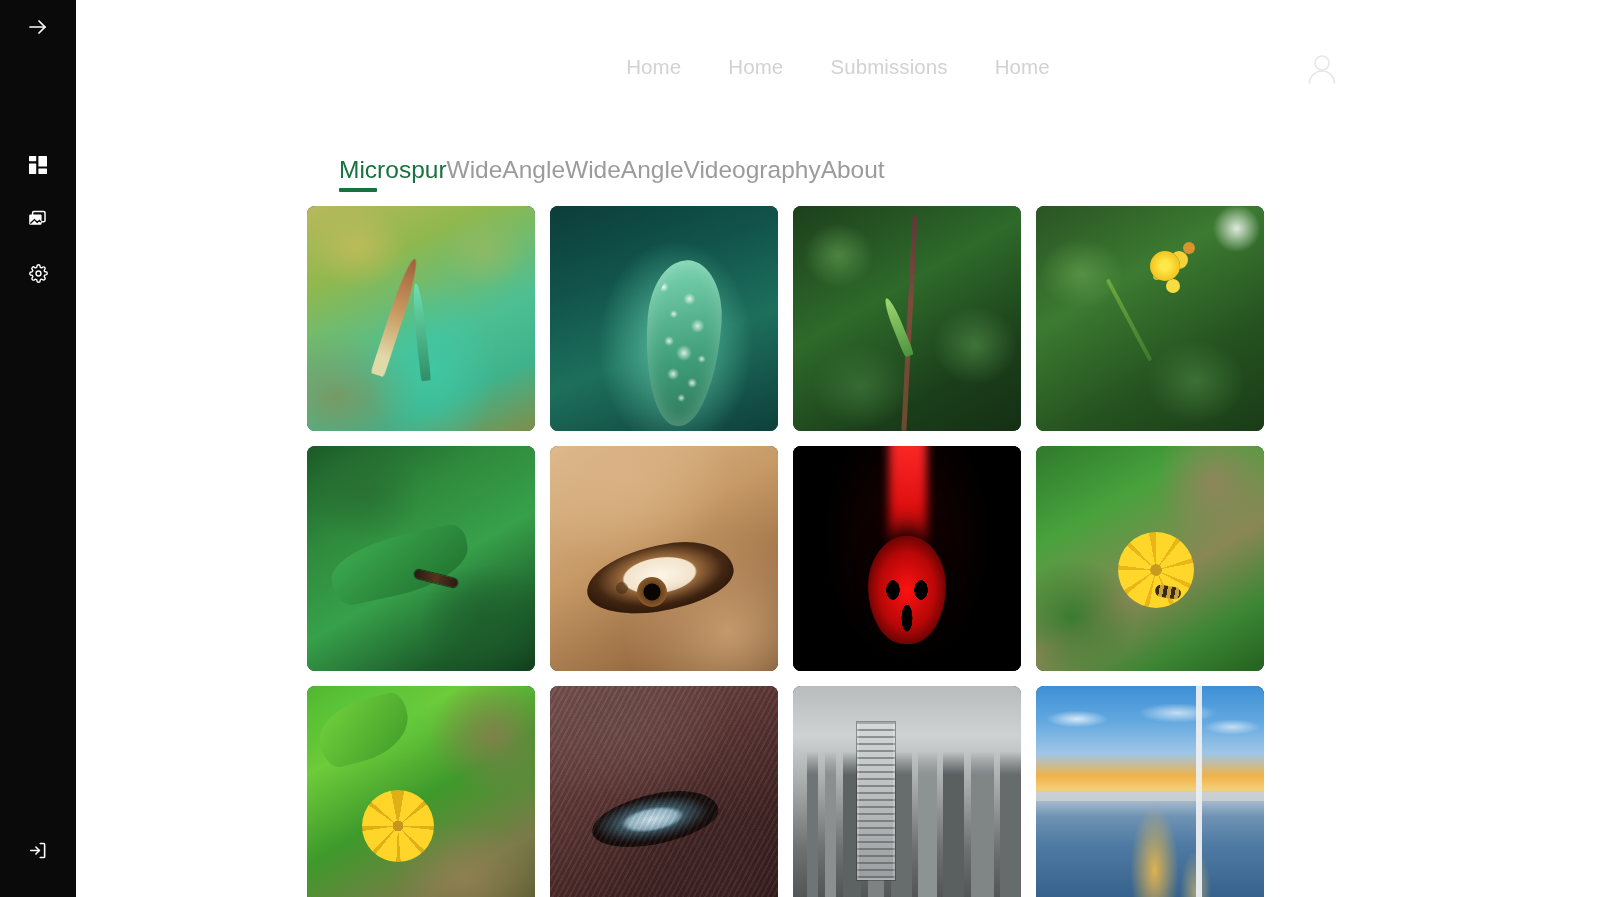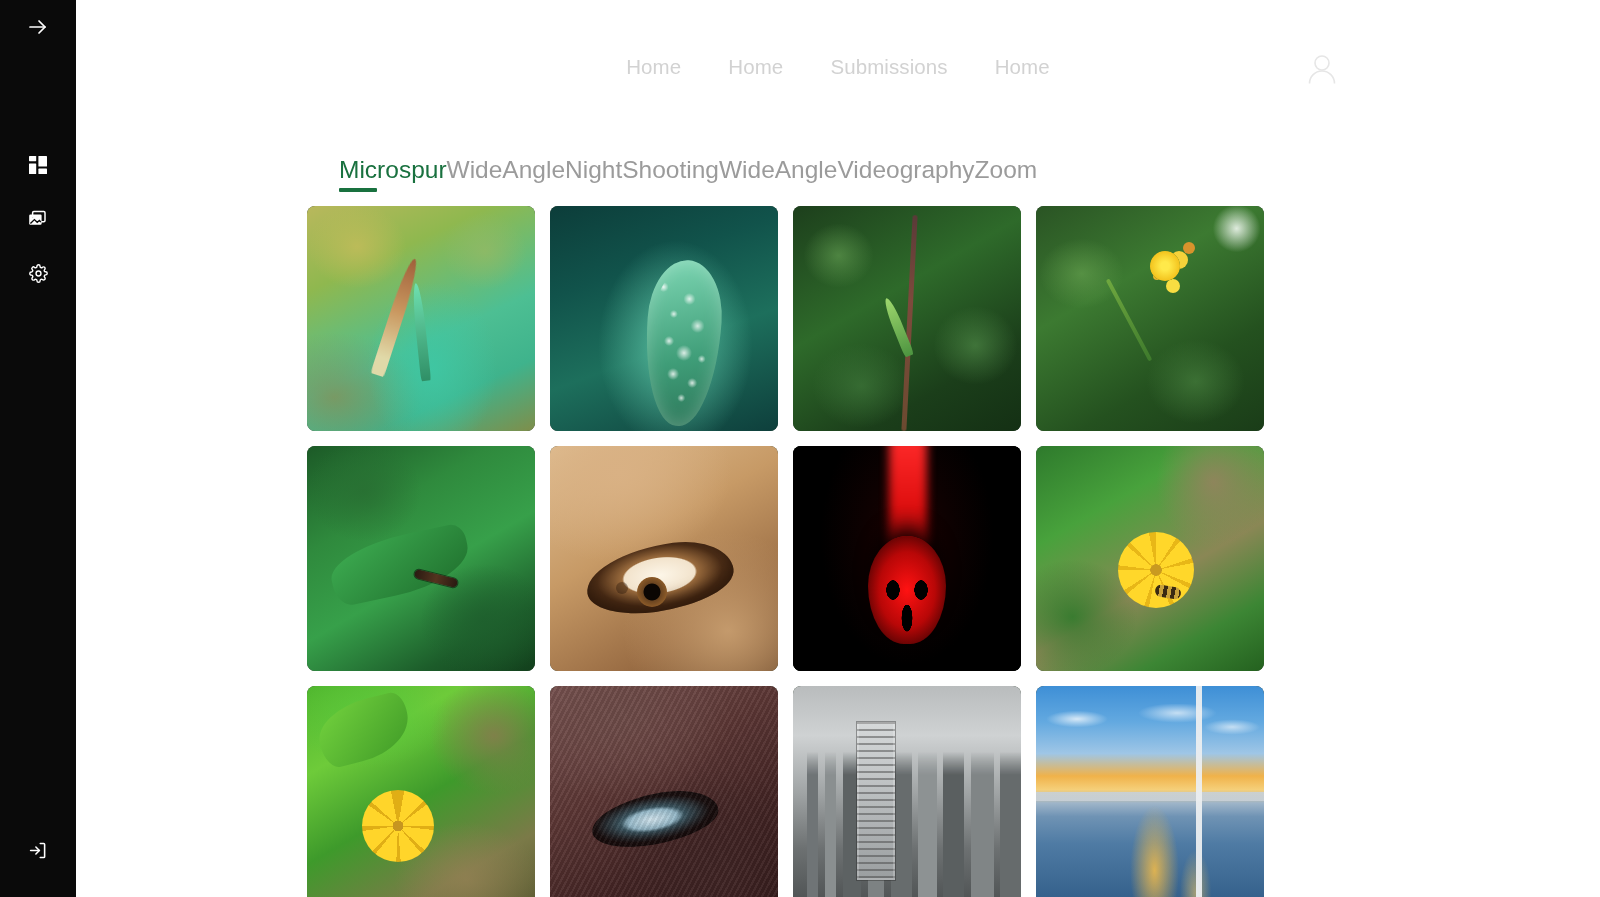--- a/index.html
+++ b/index.html
@@ -500,33 +500,29 @@
   <nav id="tabs">
     <span class="tab active">
       <span>Microspur</span>
       <span class="tab-underline"></span>
     </span>
     <span class="tab">
       <span>WideAngle</span>
       
     </span>
     <span class="tab">
-      <span>NightShooting</span>
-      
-    </span>
-    <span class="tab">
       <span>WideAngle</span>
       
     </span>
     <span class="tab">
       <span>Videography</span>
       
     </span>
     <span class="tab">
-      <span>Zoom</span>
+      <span>About</span>
       
     </span>
   </nav>
 
   <section id="gallery">
     <div class="photo-card">
         <span class="art art-leafsprout" title="Blurred macro of a green grass sprout with brown seed husk"></span>
       </div>
     <div class="photo-card">
         <span class="art art-dewleaf" title="Teal leaf covered in water droplets on dark background"></span>

